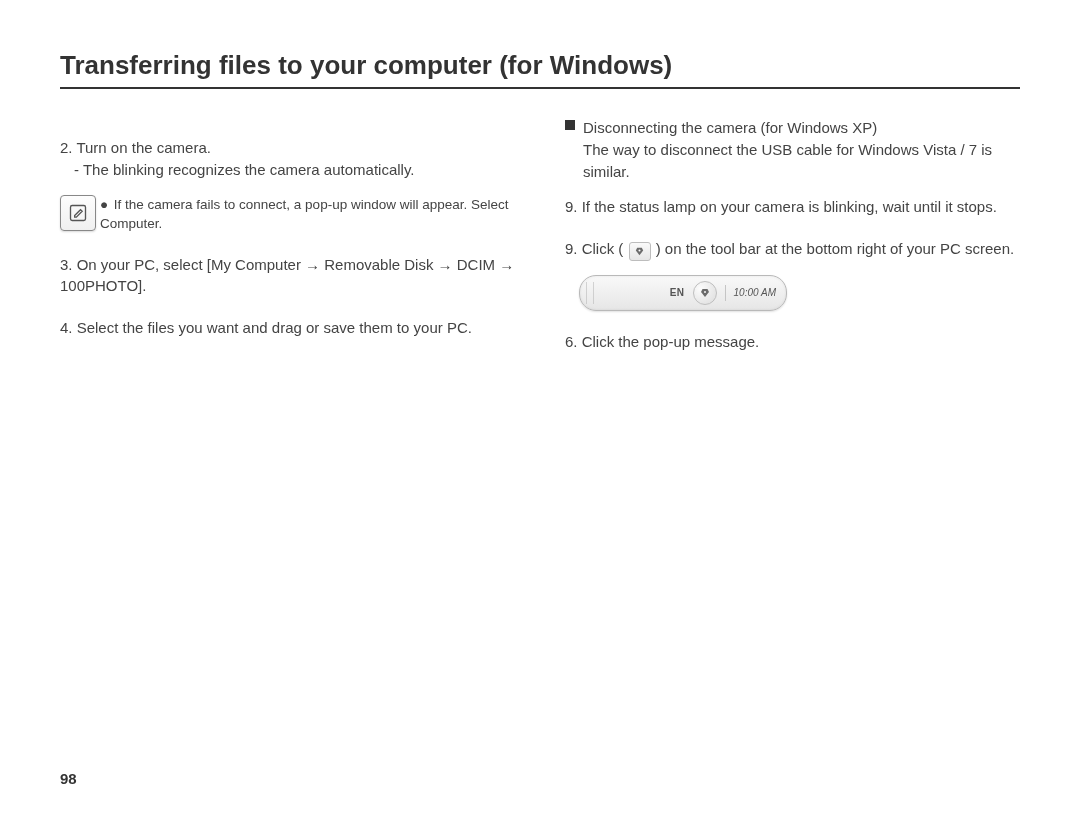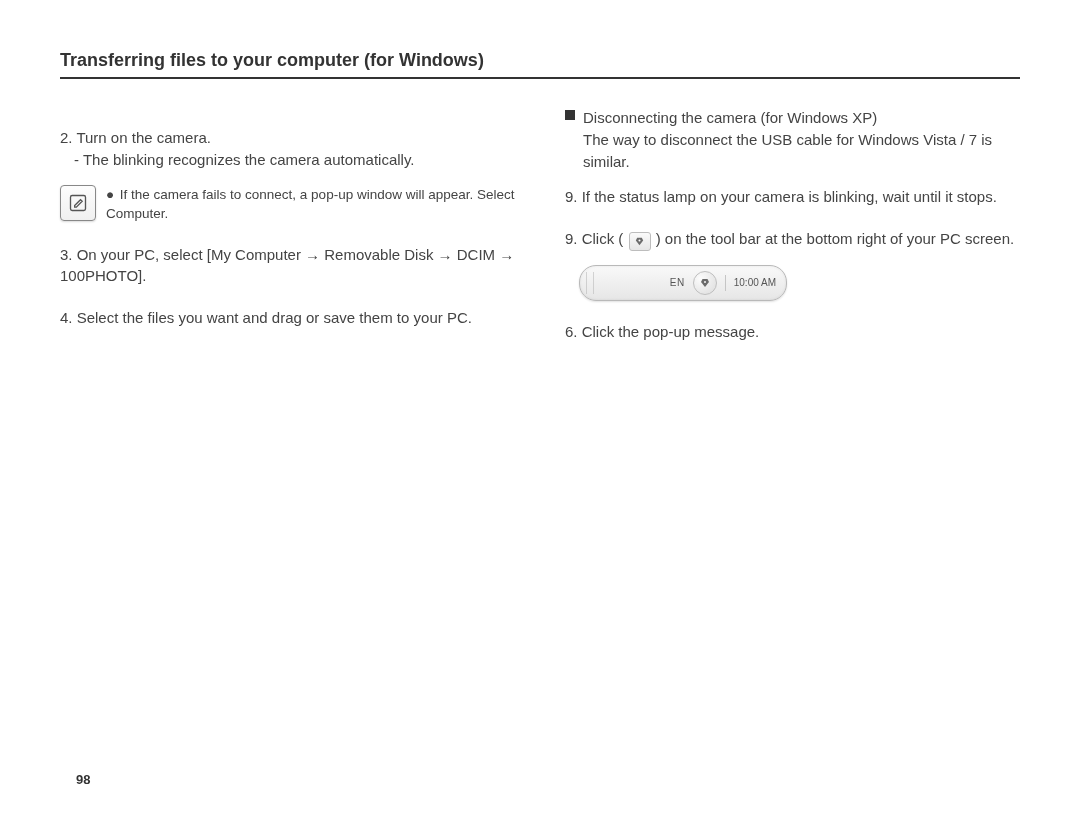--- a/index.html
+++ b/index.html
@@ -1,55 +1,55 @@
 <!DOCTYPE html>
 <html><head>
 <meta charset="utf-8">
 <style>
   html,body{margin:0;padding:0;background:#fff;font-family:Arial,Helvetica,sans-serif;color:#444;}
   .page{width:1080px;height:815px;position:relative;box-sizing:border-box;padding:50px 60px 30px 60px;}
-  .title{font-size:18px;font-weight:bold;color:#333;border-bottom:2px solid #333;padding-bottom:6px;margin-bottom:28px;}
+  .title{font-size:26px;font-weight:bold;color:#333;border-bottom:2px solid #333;padding-bottom:6px;margin-bottom:28px;}
   .cols{display:flex;gap:50px;}
   .col{flex:1;font-size:15px;line-height:1.45;}
   .step{margin-bottom:14px;margin-top:20px;}
   .sub{padding-left:14px;}
-  .note-box{display:flex;align-items:flex-start;gap:10px;margin:14px 0 18px 0;}
+  .note-box{display:flex;align-items:flex-start;gap:4px;margin:14px 0 18px 0;}
   .note-icon{width:34px;height:34px;border:1px solid #888;border-radius:4px;display:flex;align-items:center;justify-content:center;flex:none;box-shadow:0 1px 2px rgba(0,0,0,.15);background:linear-gradient(#fdfdfd,#f0f0f0);}
   .note-icon svg{width:20px;height:20px;}
   .note-text{font-size:13.5px;line-height:1.45;color:#444;}
   .note-text .bullet{display:inline-block;width:10px;}
   .sect-head{display:flex;align-items:flex-start;gap:8px;}
   .square-icon{width:10px;height:10px;background:#333;margin-top:3px;flex:none;}
   .tray-img{margin:8px 0 14px 14px;}
   .tray{
     width:190px;height:34px;border:1px solid #b9b9b9;border-radius:17px;
     background:linear-gradient(#f9f9f9,#e6e6e6);
     display:flex;align-items:center;justify-content:flex-end;
     padding:0 10px 0 6px;gap:8px;font-size:10.5px;color:#555;
     box-shadow:inset 0 0 3px rgba(0,0,0,.08),0 1px 2px rgba(0,0,0,.12);
     position:relative;
   }
   .tray .drag{width:6px;height:22px;border-left:1px solid #bbb;border-right:1px solid #bbb;margin-right:auto;opacity:.6;}
-  .tray .lang{font-size:10px;letter-spacing:.5px;}
+  .tray .lang{font-size:10px;letter-spacing:.5px;font-weight:bold;}
   .tray .sep{width:1px;height:16px;background:#c5c5c5;}
   .tray .usb{
     width:22px;height:22px;border-radius:50%;
     background:radial-gradient(circle at 30% 30%,#fcfcfc,#dcdcdc);
     border:1px solid #bfbfbf;display:flex;align-items:center;justify-content:center;
   }
   .tray .usb svg{width:12px;height:12px;}
-  .tray .time{font-size:10px;white-space:nowrap;}
+  .tray .time{font-size:10px;white-space:nowrap;font-style:italic;}
   .inline-usb{
     display:inline-flex;width:20px;height:17px;vertical-align:-3px;
     border:1px solid #bdbdbd;border-radius:3px;
     background:linear-gradient(#fafafa,#e6e6e6);
     align-items:center;justify-content:center;margin:0 1px;
   }
   .inline-usb svg{width:11px;height:11px;}
-  .page-num{position:absolute;left:76px;bottom:28px;font-size:13px;font-weight:bold;color:#333;}
+  .page-num{position:absolute;left:60px;bottom:28px;font-size:15px;font-weight:bold;color:#333;}
 </style>
 </head>
 <body>
 
 <div class="page">
 
   <div class="title">Transferring files to your computer (for Windows)</div>
 
   <div class="cols">
 

